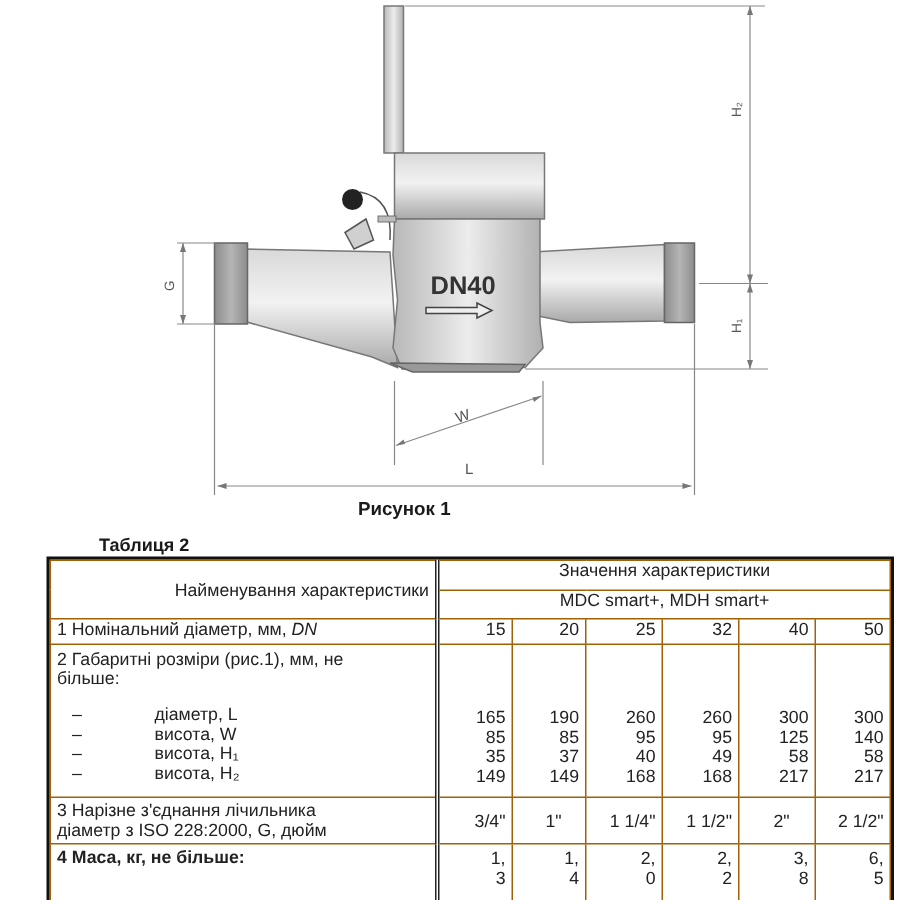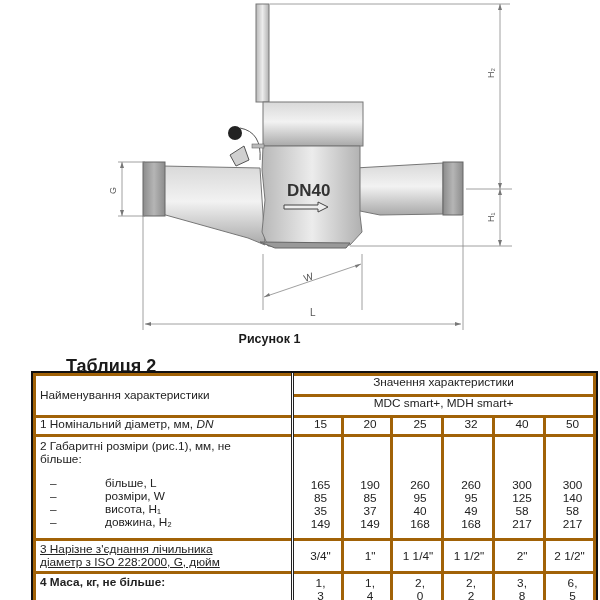--- a/index.html
+++ b/index.html
@@ -2,29 +2,29 @@
 <html><head>
 <meta charset="utf-8">
 <style>
   html, body { margin: 0; padding: 0; background: #ffffff; }
   body { width: 600px; height: 600px; position: relative; overflow: hidden;
          font-family: "Liberation Sans", sans-serif; color: #1a1a1a; }
   .figure { position: absolute; left: 0; top: 0; width: 600px; height: 360px; }
   .figure svg { position: absolute; left: 0; top: 0; }
   .fig-caption { position: absolute; left: 0; width: 539px; top: 332px;
                  text-align: center; font-weight: bold; font-size: 12.5px; }
-  .table-title { position: absolute; left: 66px; top: 356px; font-weight: bold; font-size: 18px; }
+  .table-title { position: absolute; left: 66px; top: 356px; font-weight: bold; font-size: 12px; }
   table.spec { position: absolute; left: 33px; top: 373px; width: 560px;
                border-collapse: collapse; font-size: 11.8px; color: #222;
                table-layout: fixed; }
   table.spec { outline: 2px solid #111; outline-offset: 0; }
-  table.spec td { border: 3px solid #a16207; padding: 0 4px; vertical-align: top; line-height: 13px; }
-  .hdr-name { text-align: left; vertical-align: middle !important; height: 38px; margin-top: 13px; }
+  table.spec td { border: 1px solid #a16207; padding: 0 4px; vertical-align: top; line-height: 13px; }
+  .hdr-name { text-align: right; vertical-align: middle !important; height: 38px; margin-top: 13px; }
   .hdr-val { text-align: center; height: 18px; border-left: 3px double #222 !important; }
-  .val { text-align: center; padding-left: 10px !important; }
+  .val { text-align: right; padding-left: 10px !important; }
   .dbl { border-left: 3px double #222 !important; }
   .sub { display: block; padding-left: 10px; }
   .dash { display: inline-block; width: 55px; }
   .lh { line-height: 12.5px; }
 </style>
 </head>
 <body>
 
 <div class="figure">
   <svg width="600" height="340" viewBox="0 0 600 340">
@@ -143,24 +143,24 @@
     <td class="val">25</td>
     <td class="val">32</td>
     <td class="val">40</td>
     <td class="val">50</td>
   </tr>
 
   <tr>
     <td style="height:98px; padding-top:3px;">
       <div>2 Габаритні розміри (рис.1), мм, не</div>
       <div style="margin-bottom:11px;">більше:</div>
-      <div class="sub"><span class="dash">–</span><span>більше, L</span></div>
-      <div class="sub"><span class="dash">–</span><span>розміри, W</span></div>
+      <div class="sub"><span class="dash">–</span><span>діаметр, L</span></div>
+      <div class="sub"><span class="dash">–</span><span>висота, W</span></div>
       <div class="sub"><span class="dash">–</span><span>висота, H₁</span></div>
-      <div class="sub"><span class="dash">–</span><span>довжина, H₂</span></div>
+      <div class="sub"><span class="dash">–</span><span>висота, H₂</span></div>
     </td>
     <td class="val dbl" style="padding-top:42px;">
       <div>165</div>
       <div>85</div>
       <div>35</div>
       <div>149</div>
     </td>
     <td class="val" style="padding-top:42px;">
       <div>190</div>
       <div>85</div>
@@ -187,21 +187,21 @@
     </td>
     <td class="val" style="padding-top:42px;">
       <div>300</div>
       <div>140</div>
       <div>58</div>
       <div>217</div>
     </td>
   </tr>
 
   <tr>
-    <td style="height:28px; padding-top:2px;text-decoration:underline;">
+    <td style="height:28px; padding-top:2px;">
       <div>3 Нарізне з'єднання лічильника</div>
       <div>діаметр з ISO 228:2000, G, дюйм</div>
     </td>
     <td class="val dbl" style="vertical-align:middle;">3/4"</td>
     <td class="val" style="vertical-align:middle; text-align:center;">1"</td>
     <td class="val" style="vertical-align:middle; padding-left:6px !important;">1 1/4"</td>
     <td class="val" style="vertical-align:middle; padding-left:6px !important;">1 1/2"</td>
     <td class="val" style="vertical-align:middle; text-align:center;">2"</td>
     <td class="val" style="vertical-align:middle; padding-left:4px !important;">2 1/2"</td>
   </tr>

